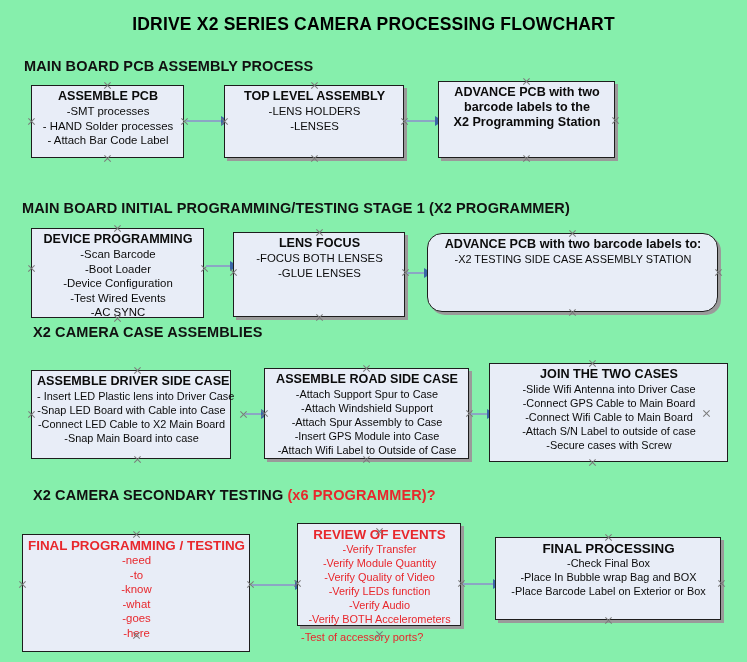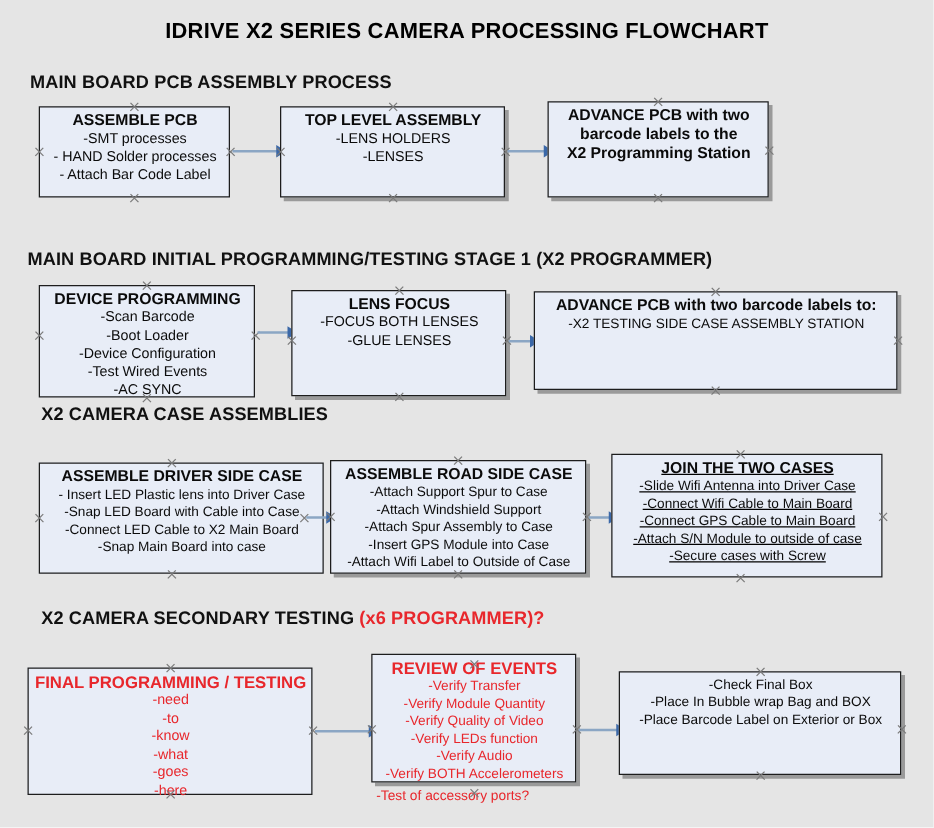--- a/index.html
+++ b/index.html
@@ -8,21 +8,21 @@
     background: #ffffff;
   }
   body {
     font-family: "Liberation Sans", sans-serif;
     -webkit-font-smoothing: antialiased;
   }
   #canvas {
     position: relative;
     width: 747px;
     height: 662px;
-    background: #e5e5e5;
+    background: #86efac;
     overflow: hidden;
   }
 
   
   .doc-title {
     position: absolute;
     left: 0;
     top: 14px;
     width: 747px;
     text-align: center;
@@ -197,33 +197,33 @@
   </div>
   <div class="hx" style="left:319px; top:232px;"></div>
   <div class="hx" style="left:319px; top:317px;"></div>
   <div class="hx" style="left:233px; top:272px;"></div>
   <div class="hx" style="left:405px; top:272px;"></div>
 
   <div class="connector" style="left:407px; top:272px; width:18px;">
     <span class="head"></span>
   </div>
 
-  <div class="node shadowed" style="left:427px; top:233px; width:291px; height:79px;">
+  <div class="node shadowed" style="left:427px; top:233px; width:291px; height:79px;border-radius:15px;">
     <div class="n-title">ADVANCE PCB with two barcode labels to:</div>
     <div class="n-line sm">-X2 TESTING  SIDE  CASE  ASSEMBLY STATION</div>
   </div>
   <div class="hx" style="left:572px; top:233px;"></div>
   <div class="hx" style="left:572px; top:312px;"></div>
   <div class="hx" style="left:718px; top:272px;"></div>
 
   <div class="section-title" style="left:33px; top:324px;">
     <span>X2 CAMERA CASE ASSEMBLIES</span>
   </div>
 
-  <div class="node" style="left:31px; top:370px; width:228px; height:89px;">
+  <div class="node" style="left:31px; top:370px; width:200px; height:89px;">
     <div class="n-title">ASSEMBLE DRIVER SIDE CASE</div>
     <div class="n-line sm">- Insert LED Plastic lens into Driver Case</div>
     <div class="n-line sm">-Snap LED Board with Cable into Case</div>
     <div class="n-line sm">-Connect LED Cable to X2 Main Board</div>
     <div class="n-line sm">-Snap Main Board into case</div>
   </div>
   <div class="hx" style="left:137px; top:370px;"></div>
   <div class="hx" style="left:137px; top:459px;"></div>
   <div class="hx" style="left:31px; top:414px;"></div>
   <div class="hx" style="left:243px; top:414px;"></div>
@@ -242,37 +242,37 @@
   </div>
   <div class="hx" style="left:366px; top:368px;"></div>
   <div class="hx" style="left:366px; top:459px;"></div>
   <div class="hx" style="left:264px; top:413px;"></div>
   <div class="hx" style="left:469px; top:413px;"></div>
 
   <div class="connector" style="left:471px; top:413px; width:17px;">
     <span class="head"></span>
   </div>
 
-  <div class="node" style="left:489px; top:363px; width:217px; height:99px;text-decoration:underline;">
+  <div class="node" style="left:489px; top:363px; width:239px; height:99px;">
     <div class="n-title">JOIN THE TWO CASES</div>
     <div class="n-line sm">-Slide Wifi Antenna into Driver Case</div>
+    <div class="n-line sm">-Connect GPS Cable to Main Board</div>
     <div class="n-line sm">-Connect Wifi Cable to Main Board</div>
-    <div class="n-line sm">-Connect GPS Cable to Main Board</div>
-    <div class="n-line sm">-Attach S/N Module to outside of case</div>
+    <div class="n-line sm">-Attach S/N Label to outside of case</div>
     <div class="n-line sm">-Secure cases with Screw</div>
   </div>
   <div class="hx" style="left:592px; top:363px;"></div>
   <div class="hx" style="left:592px; top:462px;"></div>
   <div class="hx" style="left:706px; top:413px;"></div>
 
   <div class="section-title" style="left:33px; top:487px;">
     <span>X2 CAMERA SECONDARY TESTING </span><span class="sub-red">(x6 PROGRAMMER)?</span>
   </div>
 
-  <div class="node red" style="left:22px; top:534px; width:228px; height:102px;">
+  <div class="node red" style="left:22px; top:534px; width:228px; height:118px;">
     <div class="n-title big">FINAL PROGRAMMING / TESTING</div>
     <div class="n-line">-need</div>
     <div class="n-line">-to</div>
     <div class="n-line">-know</div>
     <div class="n-line">-what</div>
     <div class="n-line">-goes</div>
     <div class="n-line">-here</div>
   </div>
   <div class="hx" style="left:136px; top:534px;"></div>
   <div class="hx" style="left:136px; top:635px;"></div>
@@ -296,20 +296,21 @@
   <div class="hx" style="left:379px; top:531px;"></div>
   <div class="hx" style="left:379px; top:634px;"></div>
   <div class="hx" style="left:297px; top:583px;"></div>
   <div class="hx" style="left:461px; top:583px;"></div>
 
   <div class="connector" style="left:463px; top:583px; width:31px;">
     <span class="head"></span>
   </div>
 
   <div class="node shadowed" style="left:495px; top:537px; width:226px; height:83px;">
+    <div class="n-title big">FINAL PROCESSING</div>
     <div class="n-line sm"> -Check Final Box</div>
     <div class="n-line sm">-Place In Bubble wrap Bag and BOX</div>
     <div class="n-line sm">-Place Barcode Label on Exterior or Box</div>
   </div>
   <div class="hx" style="left:608px; top:537px;"></div>
   <div class="hx" style="left:608px; top:620px;"></div>
   <div class="hx" style="left:721px; top:583px;"></div>
 
 </div>
 

